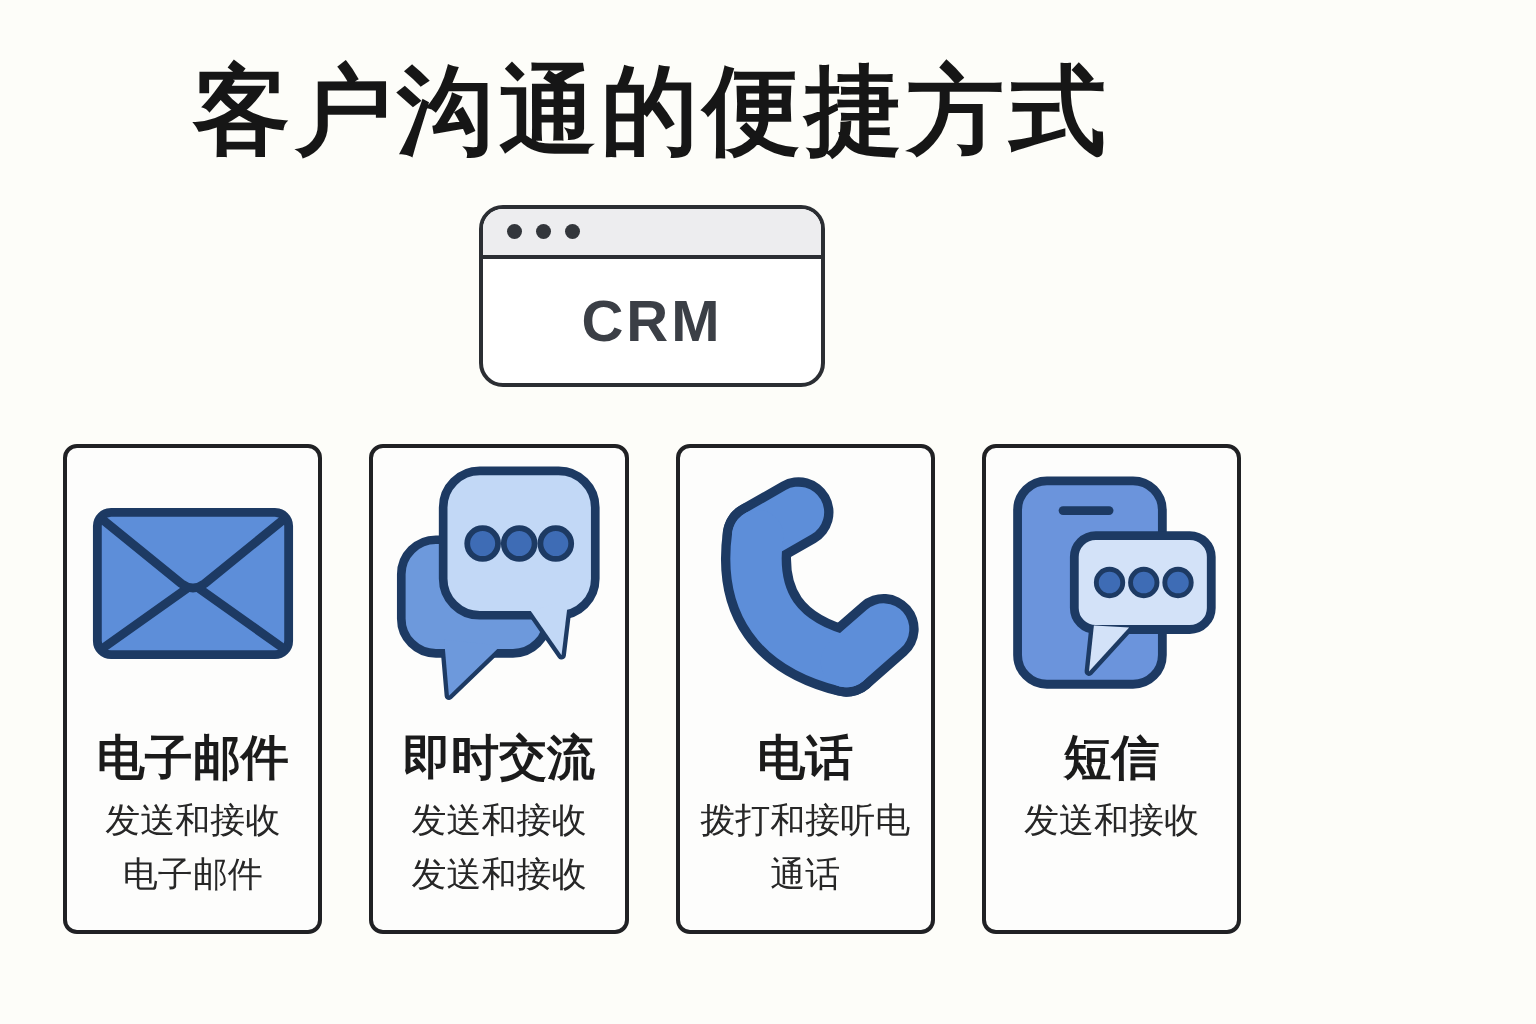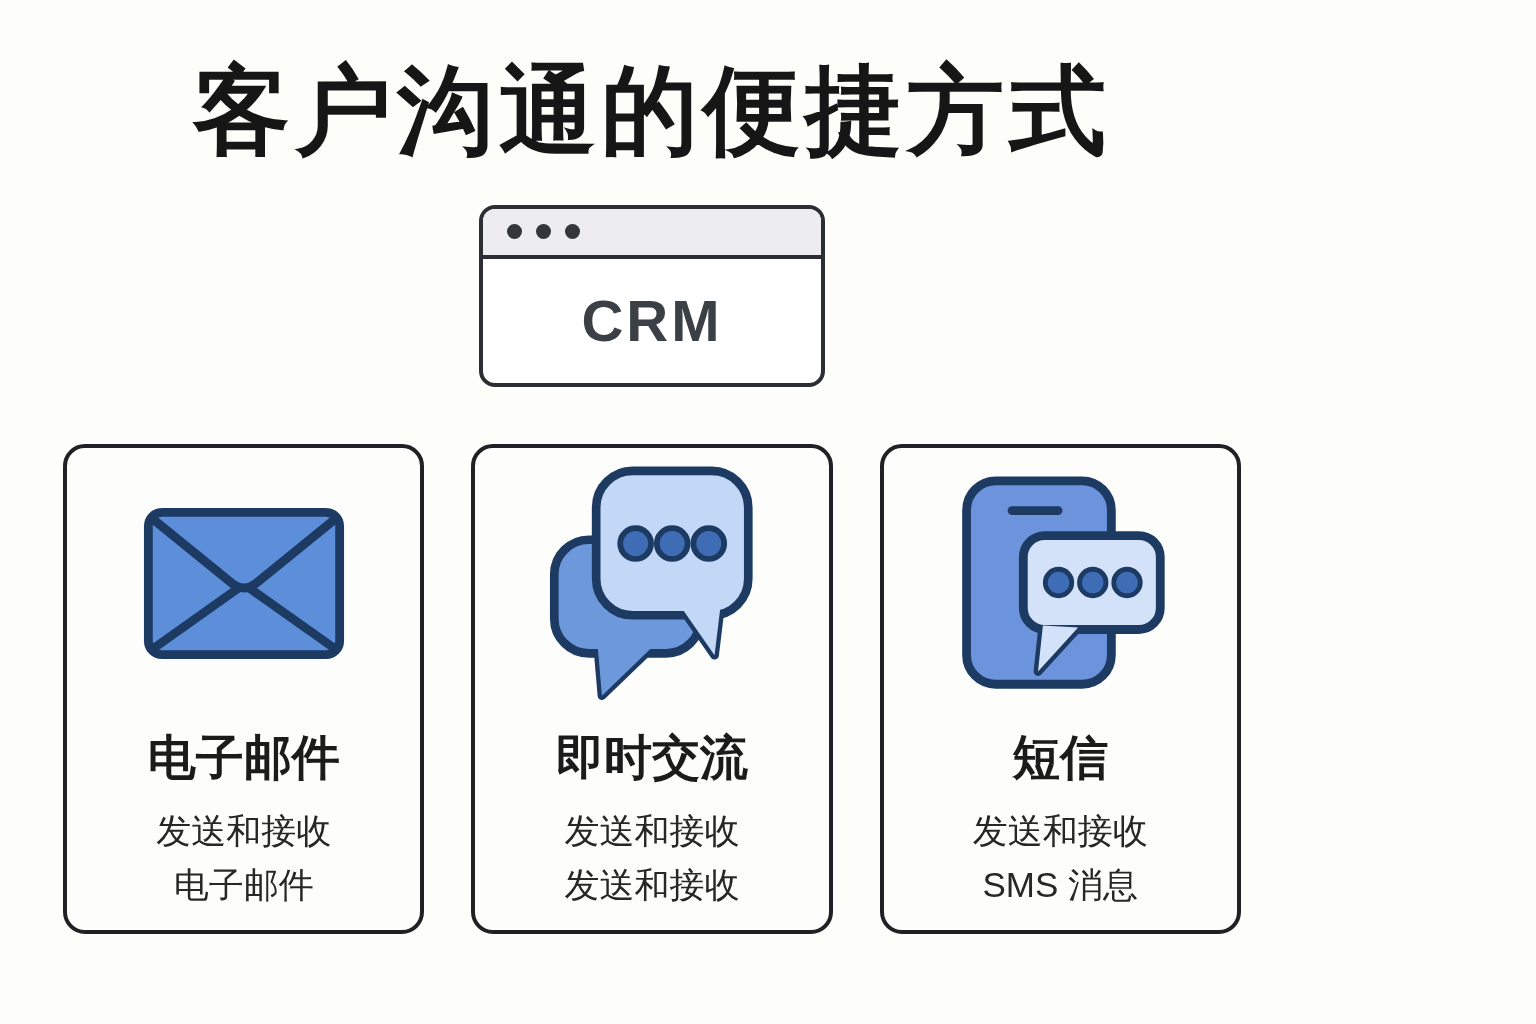--- a/index.html
+++ b/index.html
@@ -25,21 +25,21 @@
     letter-spacing: 5px;
     color: #161616;
     line-height: 1.1;
   }
   
   .browser {
     width: 346px;
     height: 182px;
     margin: 40px auto 0 auto;
     border: 4px solid #2b2e33;
-    border-radius: 16px;
+    border-radius: 24px;
     background: #ffffff;
     box-sizing: border-box;
     overflow: hidden;
   }
   .browser-bar {
     height: 50px;
     background: #ededef;
     border-bottom: 4px solid #2b2e33;
     display: flex;
     align-items: center;
@@ -68,21 +68,21 @@
     display: flex;
     gap: 47px;
     padding: 0 63px;
     margin-top: 57px;
     box-sizing: border-box;
   }
   .card {
     flex: 1;
     height: 490px;
     border: 4px solid #202124;
-    border-radius: 22px;
+    border-radius: 14px;
     background: #fdfdfc;
     box-sizing: border-box;
     display: flex;
     flex-direction: column;
     align-items: center;
   }
   .icon-wrap {
     height: 272px;
     display: flex;
     align-items: center;
@@ -91,21 +91,21 @@
   }
   .card-title {
     font-size: 48px;
     font-weight: 800;
     color: #1b1b1b;
     text-align: center;
     line-height: 1;
     margin-top: 14px;
   }
   .card-desc {
-    margin-top: 22px;
+    margin-top: 11px;
     font-size: 35px;
     font-weight: 400;
     color: #272727;
     text-align: center;
     line-height: 1.55;
   }
   .card-desc span { display: block; }
 </style>
 </head>
 <body>
@@ -155,35 +155,55 @@
           <circle cx="174" cy="92" r="16" fill="#3e6cb5" stroke="#1d3a63" stroke-width="6"></circle>
         </svg>
       </div>
       <div class="card-title">即时交流</div>
       <div class="card-desc">
         <span>发送和接收</span>
         <span>发送和接收</span>
       </div>
     </div>
 
+    <div class="card">
+      <div class="icon-wrap">
+        <svg width="245" height="245" viewBox="0 0 210 210">
+          <g stroke="#1d3a63" stroke-width="60" stroke-linecap="round" fill="none">
+            <path d="M64 64 L99 44"></path>
+            <path d="M64 64 Q52 150 140 172"></path>
+            <path d="M140 172 L172 144"></path>
+          </g>
+          <g stroke="#5d8ed9" stroke-width="44" stroke-linecap="round" fill="none">
+            <path d="M64 64 L99 44"></path>
+            <path d="M64 64 Q52 150 140 172"></path>
+            <path d="M140 172 L172 144"></path>
+          </g>
+        </svg>
+      </div>
+      <div class="card-title">电话</div>
+      <div class="card-desc">
+        <span>拨打和接听电</span>
+        <span>通话</span>
+      </div>
+    </div>
 
     <div class="card">
       <div class="icon-wrap">
         <svg width="230" height="225" viewBox="0 0 235 230">
           <rect x="22" y="10" width="148" height="208" rx="30" fill="#6b94dc" stroke="#1d3a63" stroke-width="9"></rect>
           <rect x="64" y="36" width="56" height="9" rx="4.5" fill="#1d3a63"></rect>
           <polygon points="100,158 95,205 136,160" fill="#d3e2f8" stroke="#1d3a63" stroke-width="9" stroke-linejoin="round"></polygon>
           <rect x="80" y="66" width="140" height="96" rx="22" fill="#d3e2f8" stroke="#1d3a63" stroke-width="9"></rect>
           <polygon points="100,158 95,205 136,160" fill="#d3e2f8"></polygon>
           <circle cx="116" cy="114" r="13.5" fill="#3e6cb5" stroke="#1d3a63" stroke-width="5"></circle>
           <circle cx="151" cy="114" r="13.5" fill="#3e6cb5" stroke="#1d3a63" stroke-width="5"></circle>
           <circle cx="186" cy="114" r="13.5" fill="#3e6cb5" stroke="#1d3a63" stroke-width="5"></circle>
         </svg>
       </div>
       <div class="card-title">短信</div>
       <div class="card-desc">
         <span>发送和接收</span>
-        <span>SMS 消息</span>
       </div>
     </div>
 
   </div>
 </div>
 
 </body></html>

